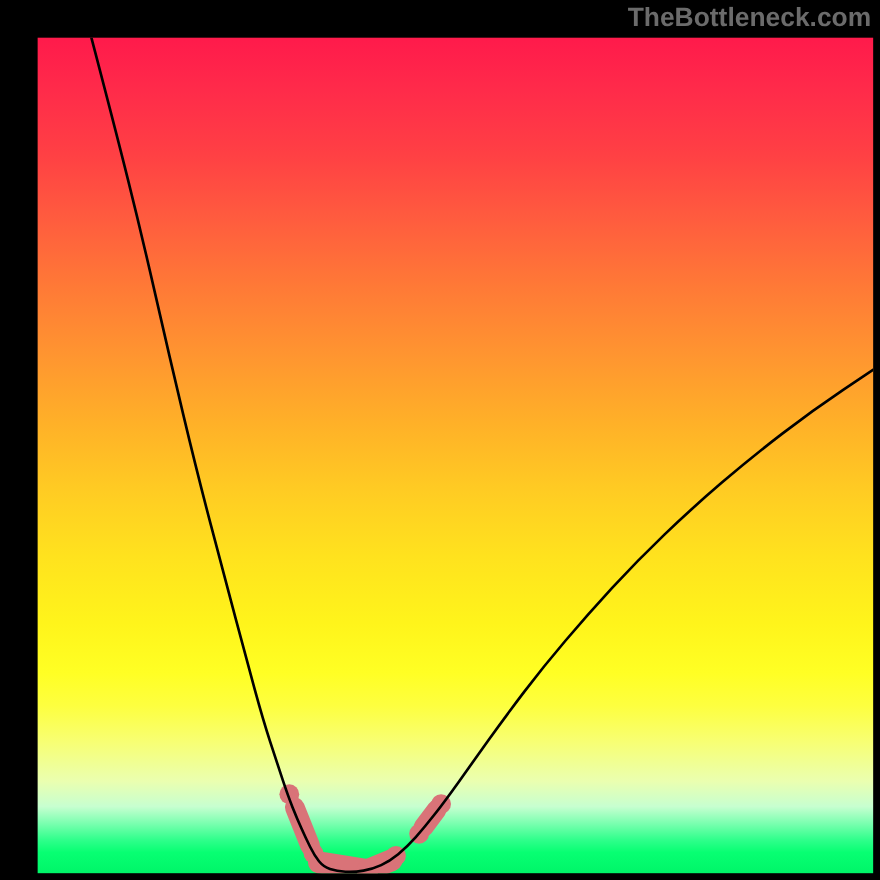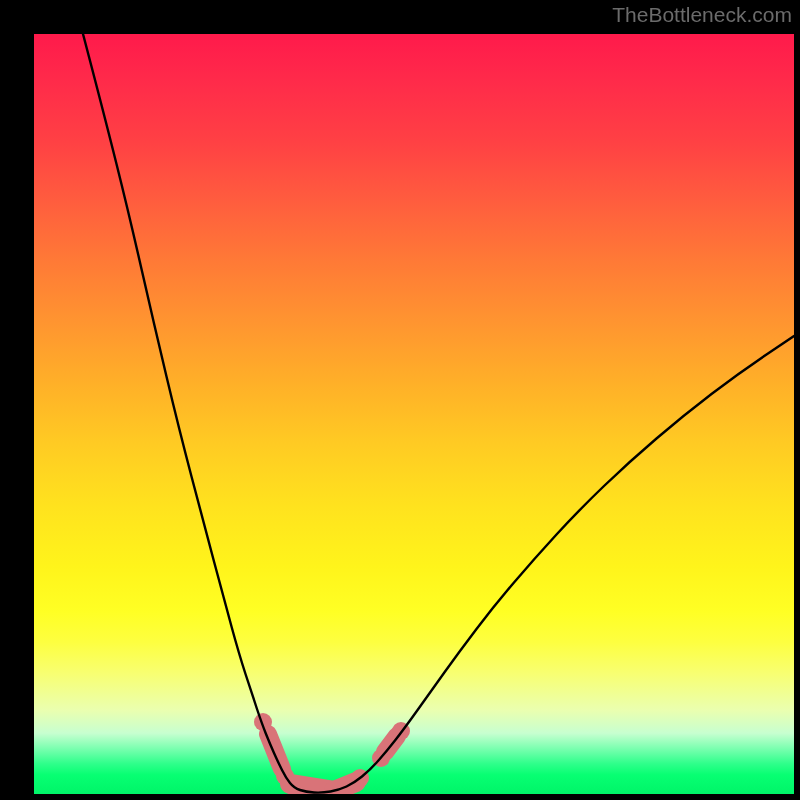--- a/index.html
+++ b/index.html
@@ -60,22 +60,22 @@
     left: 0;
     top: 0;
     width: 760px;
     height: 760px;
   }
   .watermark {
     position: absolute;
     top: 3px;
     right: 8px;
     font-family: Arial, Helvetica, sans-serif;
-    font-size: 21px;
-    font-weight: 400;
+    font-size: 24px;
+    font-weight: 700;
     color: #6b6b6b;
     letter-spacing: 0px;
     user-select: none;
   }
 </style>
 </head>
 <body>
 
 <div class="frame">
   <div class="watermark">TheBottleneck.com</div>

